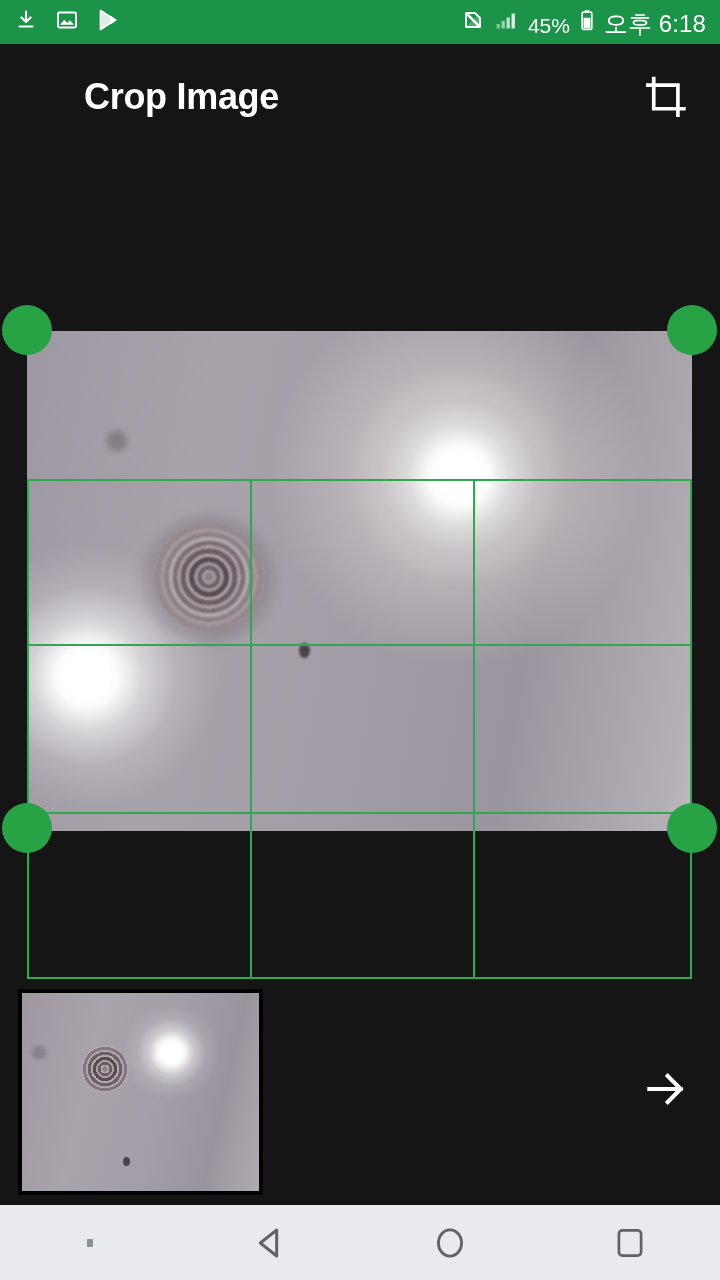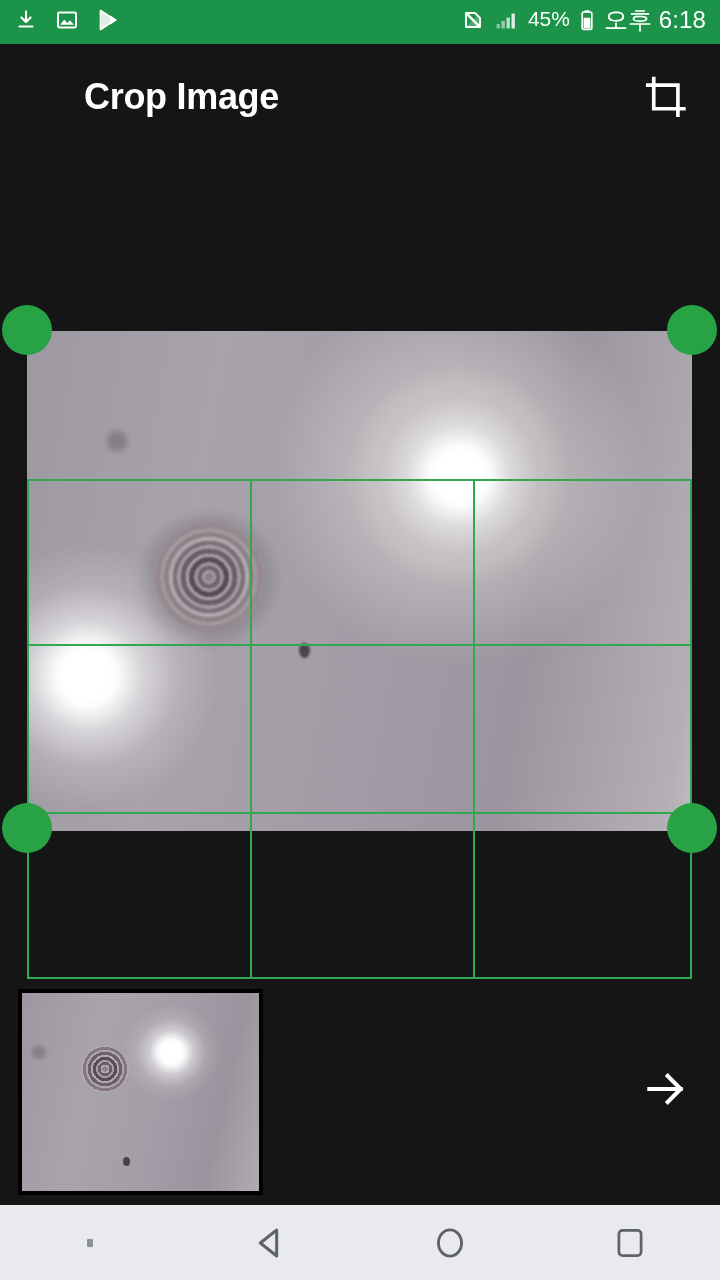--- a/index.html
+++ b/index.html
@@ -12,21 +12,21 @@
   #screen { position:relative; width:720px; height:1280px; background:#151515; }
 
   
   #status-bar{
     position:absolute; left:0; top:0; width:720px; height:44px;
     background:#1b9348;
     display:flex; align-items:center; justify-content:space-between;
     padding:0 14px 0 14px;
   }
   .sb-left{ display:flex; align-items:center; gap:17px; }
-  .sb-right{ display:flex; align-items:flex-start; gap:10px; }
+  .sb-right{ display:flex; align-items:flex-end; gap:10px; }
   .sb-icon{ display:block; }
   .sb-text{
     color:#ffffff; font-size:24px; font-weight:400;
     letter-spacing:.1px; line-height:1;
   }
   .sb-pct{ color:#ffffff; font-size:21px; line-height:1; }
 
   
   #app-bar{
     position:absolute; left:0; top:44px; width:674px; height:105px;

